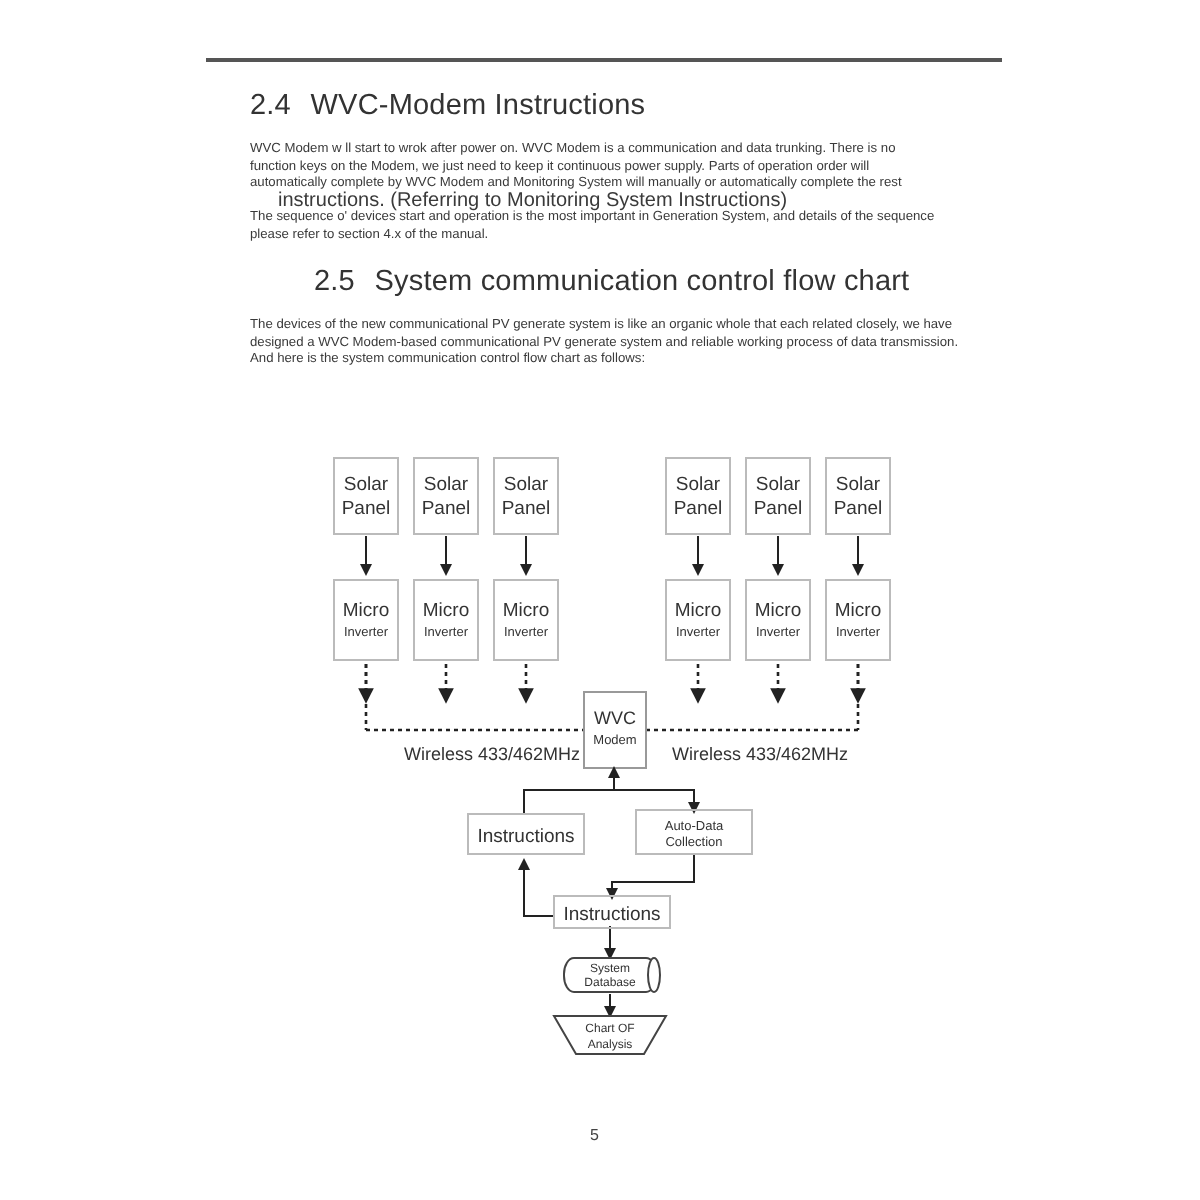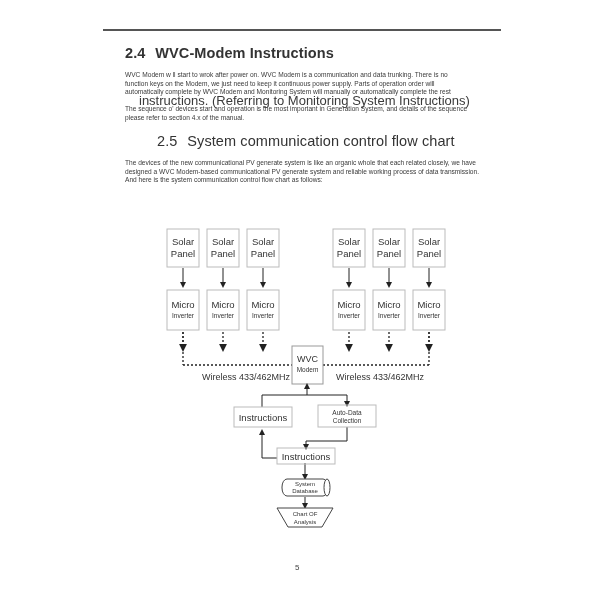--- a/index.html
+++ b/index.html
@@ -2,31 +2,31 @@
 <html><head>
 <meta charset="utf-8">
 <style>
   html, body { margin:0; padding:0; background:#ffffff; }
   body { width:600px; height:600px; position:relative; overflow:hidden; font-family:"Liberation Sans", sans-serif; color:#2a2a2a; }
   .top-rule { position:absolute; left:103px; top:29px; width:398px; height:2px; background:#555; }
   .h { position:absolute; left:125px; font-size:14.5px; color:#333; letter-spacing:0.1px; white-space:nowrap; }
   .h .num { display:inline-block; width:22px; }
   .p { position:absolute; left:125px; width:360px; font-size:6.6px; line-height:8.6px; color:#3a3a3a; }
   .p div { white-space:nowrap; }
-  .indent { padding-left:14px; font-size:13px; }
+  .indent { padding-left:14px; font-size:10px; }
   svg { position:absolute; left:0; top:0; }
   svg text { font-family:"Liberation Sans", sans-serif; fill:#333; }
   .page-num { position:absolute; left:295px; top:563px; font-size:8px; color:#444; }
 </style>
 </head>
 <body>
 
 <div class="top-rule"></div>
 
-<div class="h" style="top:45px;font-weight:bold;">
+<div class="h" style="top:45px;">
   <span class="num">2.4</span>&nbsp;&nbsp;<span>WVC-Modem Instructions</span>
 </div>
 <div class="p" style="top:71px;">
   <div>WVC Modem w ll start to wrok after power on. WVC Modem is a communication and data trunking. There is no</div>
   <div>function keys on the Modem, we just need to keep it continuous power supply. Parts of operation order will</div>
   <div>automatically complete by WVC Modem and Monitoring System will manually or automatically complete the rest</div>
   <div class="indent">instructions. (Referring to Monitoring System Instructions)</div>
   <div>The sequence o' devices start and operation is the most important in Generation System, and details of the sequence</div>
   <div>please refer to section 4.x of the manual.</div>
 </div>

